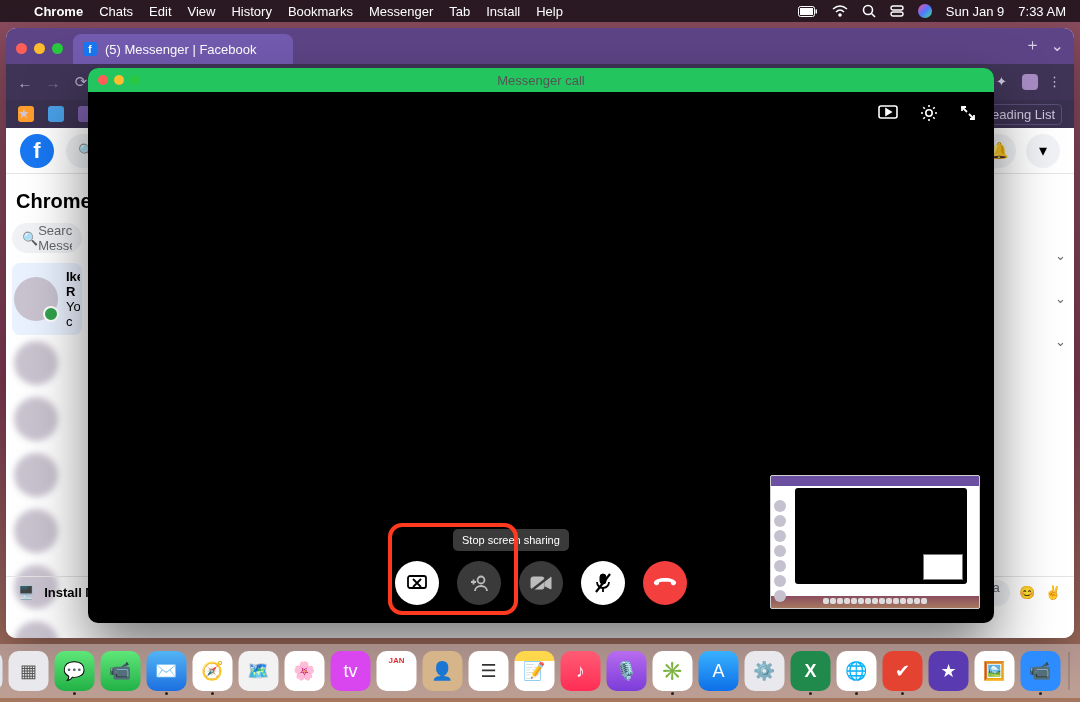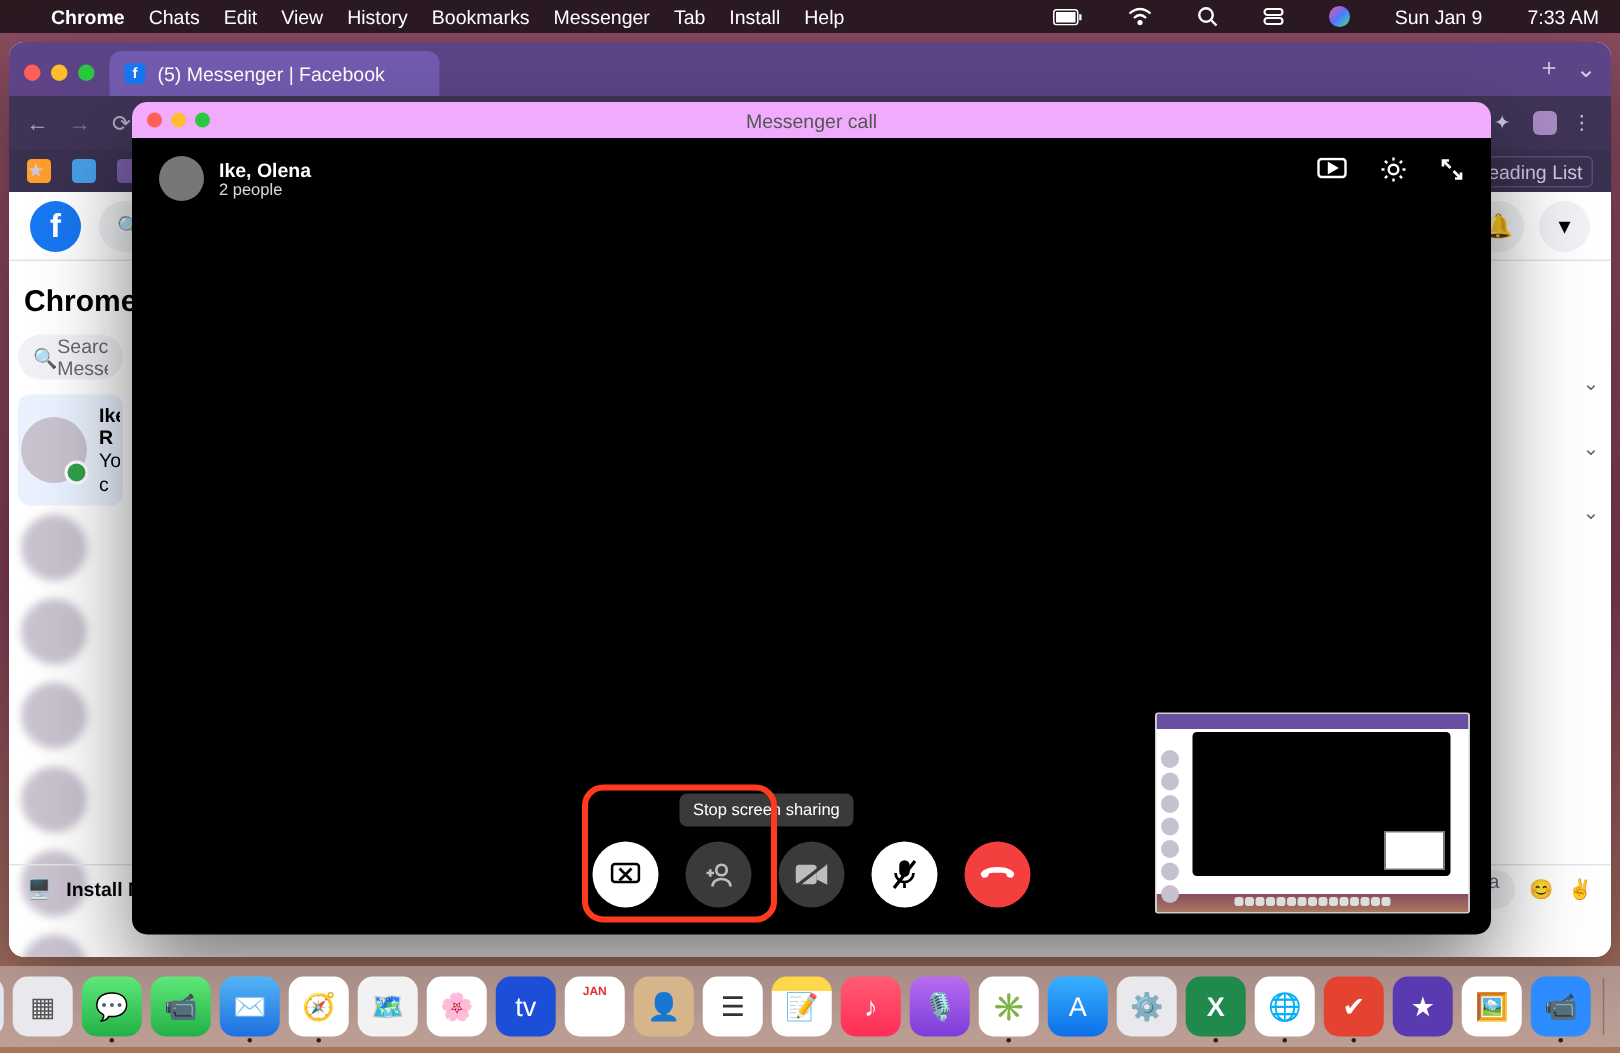--- a/index.html
+++ b/index.html
@@ -20,21 +20,21 @@
   .menubar{
     height:var(--menubar-h);
     background:rgba(30,18,26,.88);
     color:#fff;display:flex;align-items:center;
     padding:0 14px;gap:16px;font-size:13px;
     position:relative;z-index:5;
   }
   .menubar .apple{font-size:14px;margin-right:4px;}
   .menubar .app-name{font-weight:700;}
   .menubar .spacer{flex:1;}
-  .menubar .right{display:flex;align-items:center;gap:30px;font-size:12px;}
+  .menubar .right{display:flex;align-items:center;gap:14px;font-size:12px;}
   .menubar .right span{display:inline-flex;align-items:center;}
 
   
   .chrome{
     position:absolute;left:6px;right:6px;top:28px;bottom:64px;
     background:#fff;border-radius:10px;overflow:hidden;
     box-shadow:0 20px 50px rgba(0,0,0,.35);
     display:flex;flex-direction:column;
   }
   .tabstrip{
@@ -114,21 +114,21 @@
   .right-collapse{position:absolute;right:8px;top:120px;display:flex;flex-direction:column;gap:28px;color:#65676b;}
 
   
   .call{
     position:absolute;left:82px;top:-60px;right:80px;height:555px;
     background:#000;border-radius:10px;
     box-shadow:0 30px 60px rgba(0,0,0,.5);
     color:#fff;z-index:20;
   }
   .call-titlebar{
-    height:24px;background:#f0abfc;color:#555;
+    height:24px;background:#22c55e;color:#555;
     display:flex;align-items:center;justify-content:center;
     border-radius:10px 10px 0 0;font-size:11px;
     position:relative;
   }
   .call-titlebar .traffic2{position:absolute;left:10px;display:flex;gap:6px;}
   .call-titlebar .traffic2 span{width:10px;height:10px;border-radius:50%;}
   .call-head{position:absolute;top:36px;left:18px;display:flex;gap:10px;align-items:center;}
   .call-head .cav{width:30px;height:30px;border-radius:50%;background:#777;}
   .call-head .t1{font-weight:700;font-size:13px;}
   .call-head .t2{font-size:11px;opacity:.85;}
@@ -358,27 +358,20 @@
     <div class="call">
       <div class="call-titlebar">
         <div class="traffic2">
           <span class="tl-red"></span>
           <span class="tl-yel"></span>
           <span class="tl-grn"></span>
         </div>
         <span>Messenger call</span>
       </div>
 
-      <div class="call-head">
-        <span class="cav"></span>
-        <div>
-          <div class="t1">Ike, Olena</div>
-          <div class="t2">2 people</div>
-        </div>
-      </div>
 
       <div class="call-tr">
         <span>
             <svg width="20" height="16" viewBox="0 0 20 16" stroke-width="1.6">
               <rect x="1" y="1" width="18" height="12" rx="2"></rect>
               <polygon points="8,4 8,10 13,7" fill="#fff"></polygon>
             </svg>
           </span>
         <span>
             <svg width="18" height="18" viewBox="0 0 18 18" stroke-width="1.6">
@@ -474,21 +467,21 @@
 
 <div class="dock">
   <span class="di dot" style="background:linear-gradient(90deg,#3aa4f0 50%,#dfe8ef 50%);">🙂</span>
   <span class="di" style="background:#e9e9ed;color:#555;">▦</span>
   <span class="di dot" style="background:linear-gradient(#5fe779,#22b146);">💬</span>
   <span class="di" style="background:linear-gradient(#5fe779,#22b146);">📹</span>
   <span class="di dot" style="background:linear-gradient(#53b4f4,#1c6fe0);">✉️</span>
   <span class="di dot" style="background:#fff;">🧭</span>
   <span class="di" style="background:#f2f2f2;">🗺️</span>
   <span class="di" style="background:#fff;">🌸</span>
-  <span class="di" style="background:#1d4ed8;">tv</span>
+  <span class="di" style="background:#d946ef;">tv</span>
   <span class="di di-cal">
     <span class="m">JAN</span>
     <span class="d">9</span>
   </span>
   <span class="di" style="background:#d7b58a;">👤</span>
   <span class="di" style="background:#fff;color:#333;">☰</span>
   <span class="di" style="background:linear-gradient(#ffd74a 25%,#fff 25%);">📝</span>
   <span class="di" style="background:linear-gradient(#ff5c74,#ff2d55);">♪</span>
   <span class="di" style="background:linear-gradient(#b86cf0,#7c3cd8);">🎙️</span>
   <span class="di dot" style="background:#fff;">✳️</span>

